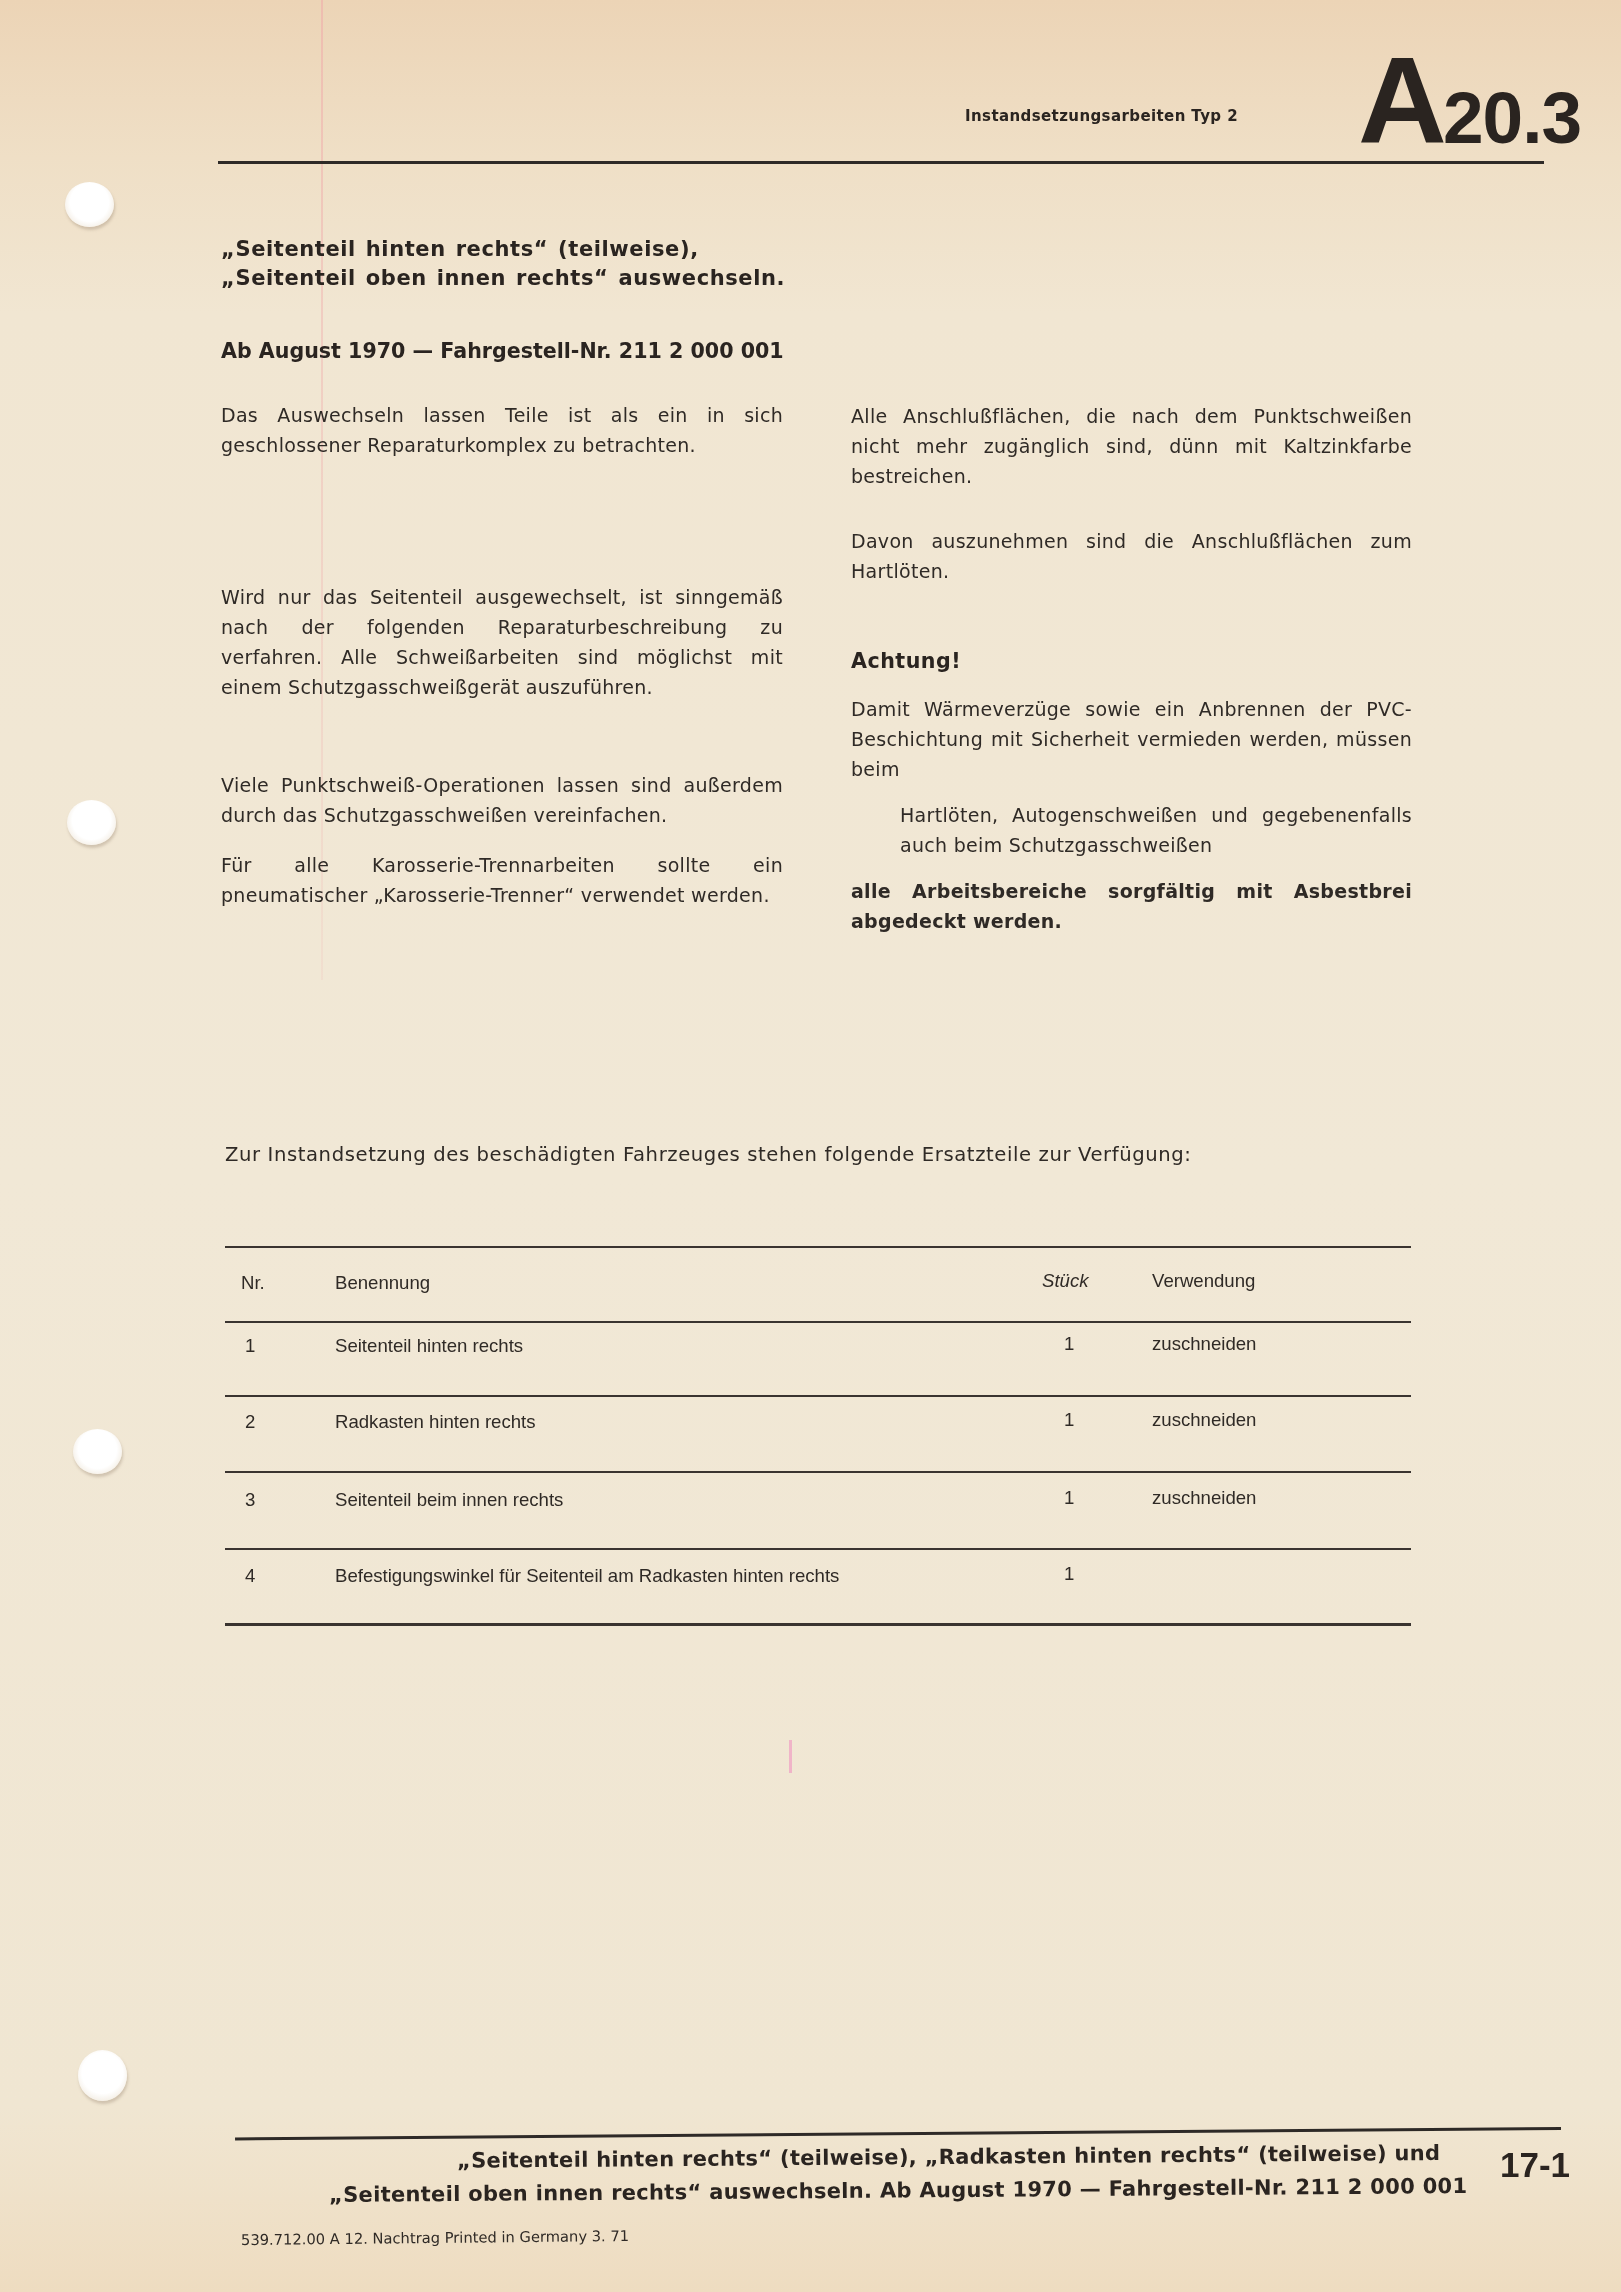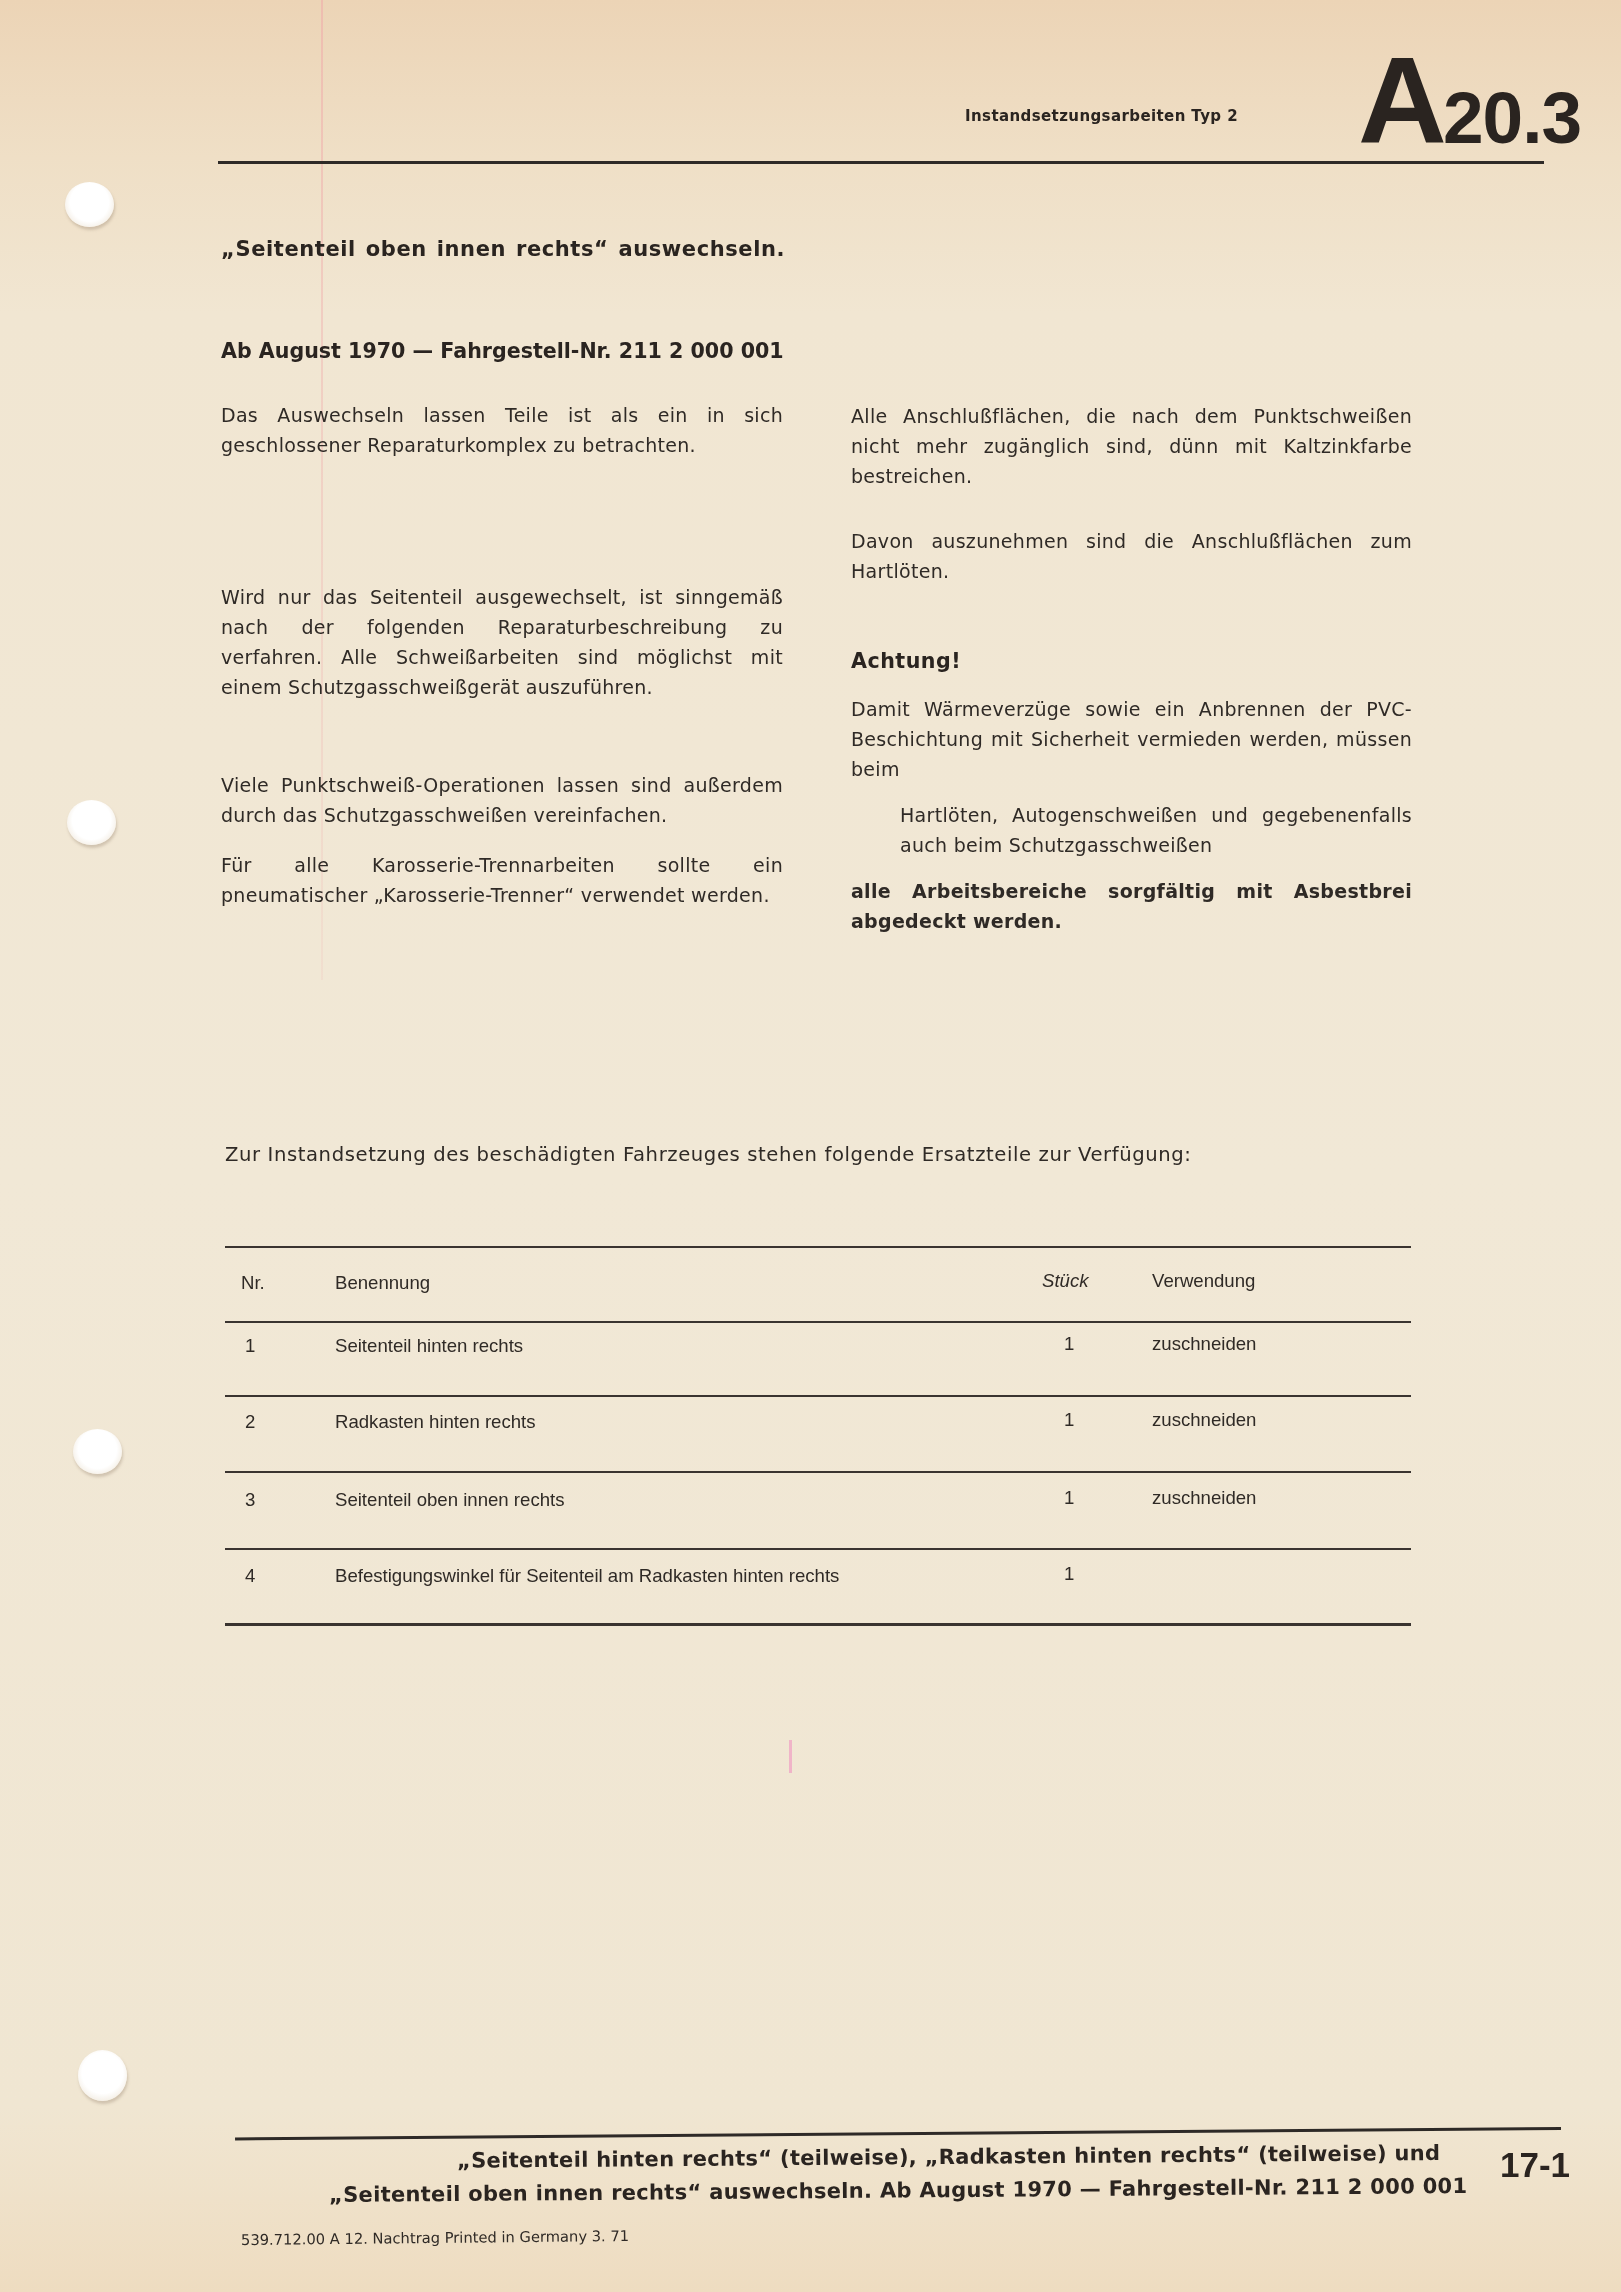--- a/index.html
+++ b/index.html
@@ -57,20 +57,21 @@
 <div class="hole" style="left:73px; top:1429px;"></div>
 <div class="hole" style="left:78px; top:2050px; height:51px;"></div>
 
 <div>
   <span class="hdr-sub">Instandsetzungsarbeiten Typ 2</span>
   <span class="hdr-code"><span class="big">A</span><span class="small">20.3</span></span>
   <div class="rule" style="left:218px; top:161px; width:1326px;"></div>
 </div>
 
 <div class="title">
+  <div>„Seitenteil hinten rechts“ (teilweise),</div>
   <div>„Seitenteil oben innen rechts“ auswechseln.</div>
 </div>
 <div class="subtitle">Ab August 1970 — Fahrgestell-Nr. 211 2 000 001</div>
 
 <p class="para left-col abs" style="top:400px; margin:0;">Das Auswechseln lassen Teile ist als ein in sich geschlossener Reparaturkomplex zu betrachten.</p>
 <p class="para left-col abs" style="top:582px; margin:0;">Wird nur das Seitenteil ausgewechselt, ist sinngemäß nach der folgenden Reparaturbeschreibung zu verfahren. Alle Schweißarbeiten sind möglichst mit einem Schutzgasschweißgerät auszuführen.</p>
 <p class="para left-col abs" style="top:770px; margin:0;">Viele Punktschweiß-Operationen lassen sind außerdem durch das Schutzgasschweißen vereinfachen.</p>
 <p class="para left-col abs" style="top:850px; margin:0;">Für alle Karosserie-Trennarbeiten sollte ein pneumatischer „Karosserie-Trenner“ verwendet werden.</p>
 
 <p class="para right-col abs" style="top:401px; margin:0;">Alle Anschlußflächen, die nach dem Punktschweißen nicht mehr zugänglich sind, dünn mit Kaltzinkfarbe bestreichen.</p>
@@ -103,21 +104,21 @@
   <div>
     <span class="cell c-nr-val" style="top:1411px;">2</span>
     <span class="cell c-name" style="top:1411px;">Radkasten hinten rechts</span>
     <span class="cell c-qty-val" style="top:1409px;">1</span>
     <span class="cell c-use" style="top:1409px;">zuschneiden</span>
   </div>
   <div class="tbl-rule" style="top:1471px;"></div>
 
   <div>
     <span class="cell c-nr-val" style="top:1489px;">3</span>
-    <span class="cell c-name" style="top:1489px;">Seitenteil oben innen rechts</span>
+    <span class="cell c-name" style="top:1489px;">Seitenteil beim innen rechts</span>
     <span class="cell c-qty-val" style="top:1487px;">1</span>
     <span class="cell c-use" style="top:1487px;">zuschneiden</span>
   </div>
   <div class="tbl-rule" style="top:1548px;"></div>
 
   <div>
     <span class="cell c-nr-val" style="top:1565px;">4</span>
     <span class="cell c-name" style="top:1565px;">Befestigungswinkel für Seitenteil am Radkasten hinten rechts</span>
     <span class="cell c-qty-val" style="top:1563px;">1</span>
     <span class="cell c-use" style="top:1563px;"></span>

